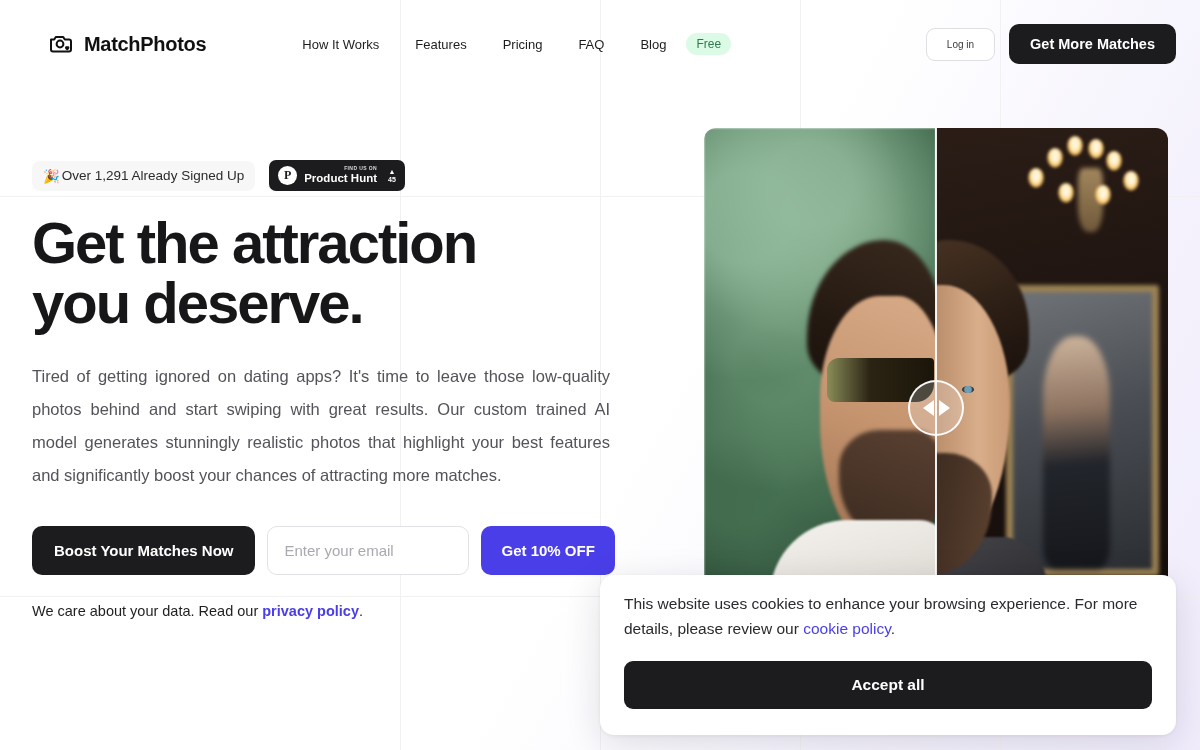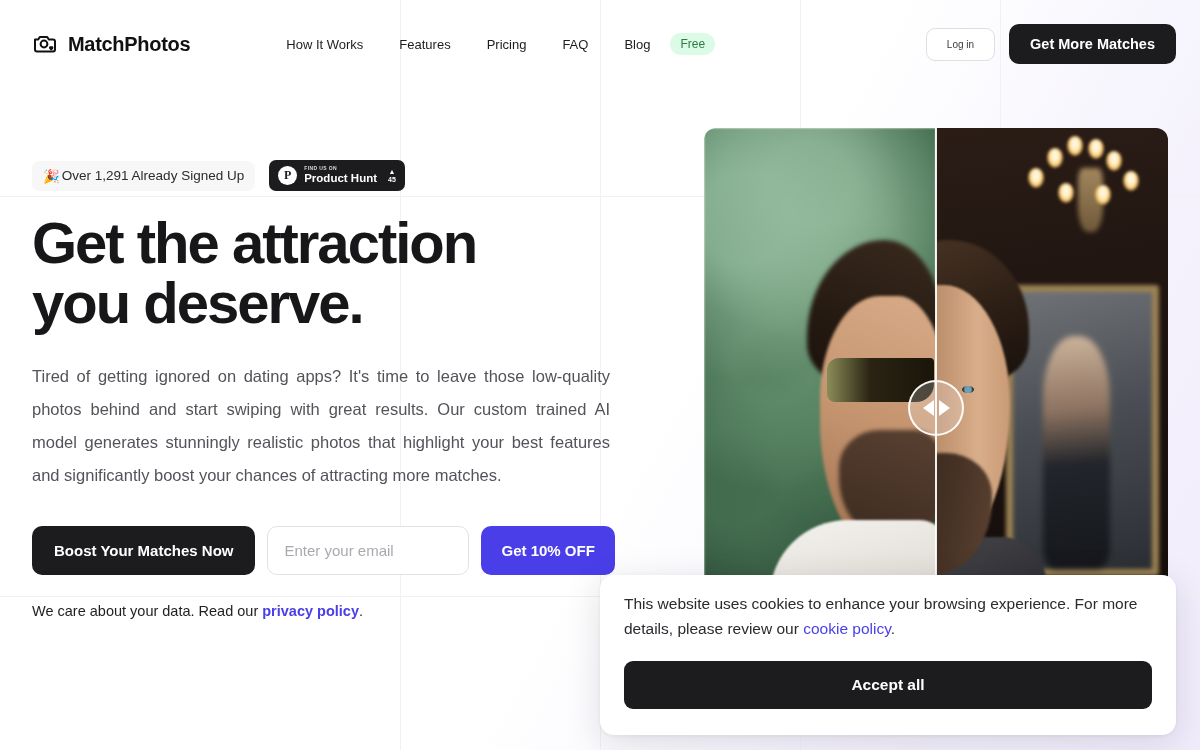--- a/index.html
+++ b/index.html
@@ -24,21 +24,21 @@
     pointer-events: none;
   }
   .grid-v { width: 1px; top: 0; bottom: 0; }
   .grid-h { height: 1px; left: 0; right: 0; }
 
   
   .nav {
     position: absolute; top: 0; left: 0; right: 0;
     height: 88px;
     display: flex; align-items: center;
-    padding: 0 24px 0 32px;
+    padding: 0 24px 0 48px;
     z-index: 20;
   }
   .brand { display: flex; align-items: center; gap: 10px; }
   .brand-icon { width: 26px; height: 24px; display: block; color: #111113; }
   .brand-name {
     font-size: 20px; font-weight: bold; color: #111113; letter-spacing: -0.3px;
   }
   .nav-links {
     display: flex; align-items: center; gap: 0px;
     margin-left: 78px;
@@ -81,21 +81,21 @@
     display: inline-flex; align-items: center; gap: 7px;
     background: #1c1c1e; border-radius: 7px;
     padding: 6px 9px; color: #fff;
   }
   .ph-logo {
     width: 19px; height: 19px; border-radius: 50%; background: #fff;
     color: #1c1c1e; font-size: 12px; font-weight: bold;
     display: flex; align-items: center; justify-content: center;
     font-family: "Liberation Serif", serif;
   }
-  .ph-text { line-height: 1; }
+  .ph-text { line-height: 1; text-align: right; }
   .ph-small { font-size: 5px; letter-spacing: 0.4px; color: #d8d8da; display: block; font-weight: bold; }
   .ph-name { font-size: 11.5px; font-weight: bold; display: block; margin-top: 2px; }
   .ph-vote { text-align: center; margin-left: 4px; line-height: 1; }
   .ph-arrow { font-size: 7px; display: block; }
   .ph-count { font-size: 7px; font-weight: bold; display: block; margin-top: 1px; }
 
   .headline {
     font-size: 58px; line-height: 1.04; font-weight: bold;
     color: #17171a; letter-spacing: -2px; margin-bottom: 26px;
   }

